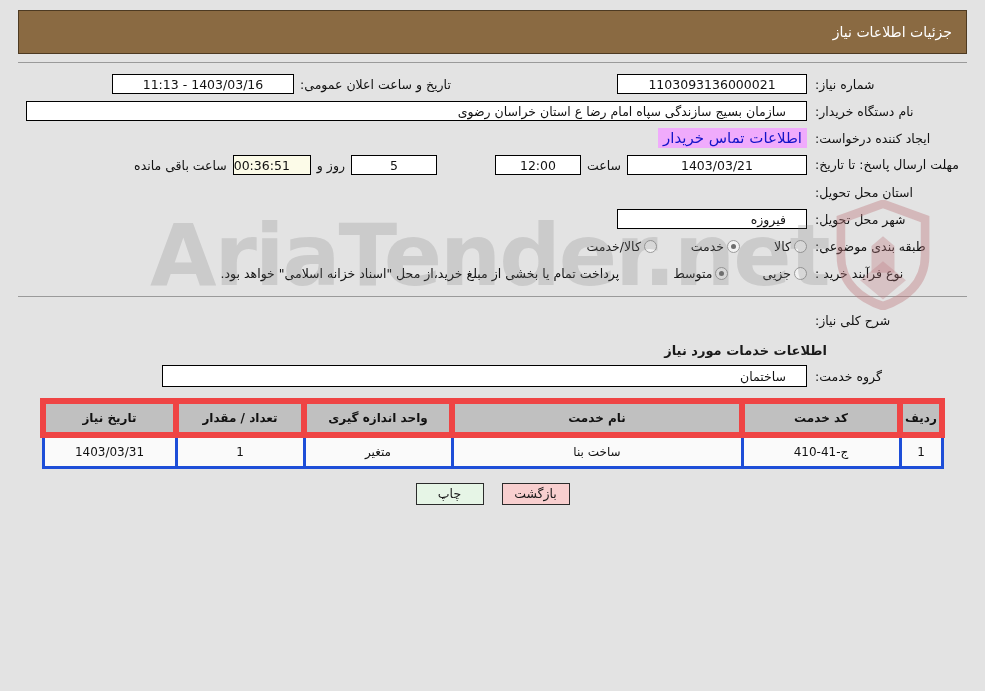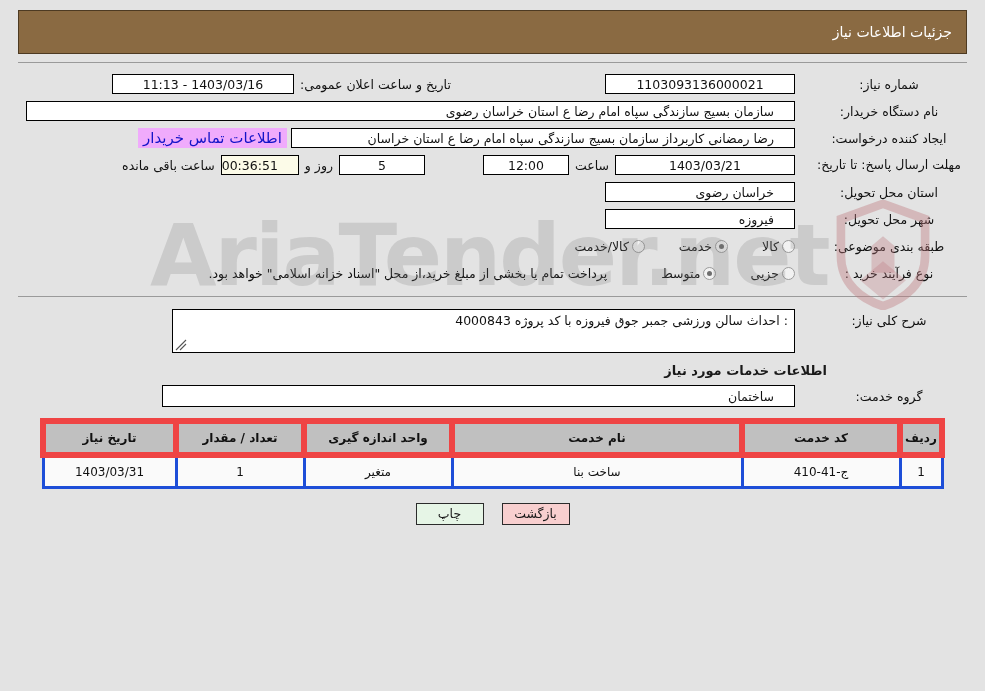--- a/index.html
+++ b/index.html
@@ -78,22 +78,22 @@
   }
 
   .row {
     display: flex;
     align-items: center;
     min-height: 24px;
     margin: 3px 0;
     padding: 0 4px;
   }
   .lbl {
-    text-align: center;
-    padding-left: 20px;
+    text-align: left;
+    padding-left: 8px;
     white-space: nowrap;
     font-size: 12.5px;
     color: #111;
   }
   .lbl.w150 { width: 148px; flex: 0 0 148px; }
   .lbl.bold { font-weight: normal; }
 
   .fld {
     background: #ffffff;
     border: 1px solid #000000;
@@ -271,40 +271,38 @@
     <span style="width:90px"></span>
   </div>
 
   <div class="row">
     <span class="lbl w150">نام دستگاه خریدار:</span>
     <span class="fld right" style="flex:1; margin-left:4px;">سازمان بسیج سازندگی سپاه امام رضا  ع  استان خراسان رضوی</span>
   </div>
 
   <div class="row">
     <span class="lbl w150">ایجاد کننده درخواست:</span>
-    <span class="fld right" style="flex:1; margin-left:4px;">رضا رمضانی کاربرداز سازمان بسیج سازندگی سپاه امام رضا  ع  استان خراسان</span>
     <span class="link-chip">اطلاعات تماس خریدار</span>
     <span style="width:116px"></span>
   </div>
 
   <div class="row">
     <span class="lbl w150" style="line-height:14px;">مهلت ارسال پاسخ: تا تاریخ:</span>
     <span class="fld center" style="width:180px;">1403/03/21</span>
     <span class="inline-txt">ساعت</span>
     <span class="fld center" style="width:86px;">12:00</span>
     <span style="width:58px"></span>
     <span class="fld center" style="width:86px;">5</span>
     <span class="inline-txt">روز و</span>
     <span class="fld cream center" style="width:78px;">00:36:51</span>
     <span class="inline-txt">ساعت باقی مانده</span>
   </div>
 
   <div class="row">
     <span class="lbl w150">استان محل تحویل:</span>
-    <span class="fld right" style="width:190px;">خراسان رضوی</span>
   </div>
 
   <div class="row">
     <span class="lbl w150">شهر محل تحویل:</span>
     <span class="fld right" style="width:190px;">فیروزه</span>
   </div>
 
   <div class="row">
     <span class="lbl w150">طبقه بندی موضوعی:</span>
     <span class="radio-group">
@@ -336,26 +334,20 @@
       </span>
     </span>
     <span class="inline-txt" style="margin-right:16px;">پرداخت تمام یا بخشی از مبلغ خرید،از محل "اسناد خزانه اسلامی" خواهد بود.</span>
   </div>
 </div>
 
 <div style="position:relative; z-index:2;">
 
   <div class="row" style="margin:12px 18px 0 18px; align-items:flex-start;">
     <span class="lbl w150 bold" style="padding-top:4px;">شرح کلی نیاز:</span>
-    <span class="ta" style="flex:1; height:44px; margin-left:150px;">
-      <span>: احداث سالن ورزشی جمبر جوق فیروزه با کد پروژه 4000843</span>
-      <svg class="grip" viewBox="0 0 12 12">
-        <path d="M11 1 L1 11 M11 5 L5 11" stroke="#555" stroke-width="1.1" fill="none"></path>
-      </svg>
-    </span>
   </div>
 
   <div class="section-head">اطلاعات خدمات مورد نیاز</div>
 
   <div class="row" style="margin:6px 18px 0 18px;">
     <span class="lbl w150 bold">گروه خدمت:</span>
     <span class="fld right" style="flex:1; height:22px; line-height:22px; margin-left:140px;">ساختمان</span>
   </div>
 
   <div class="tbl-wrap">

